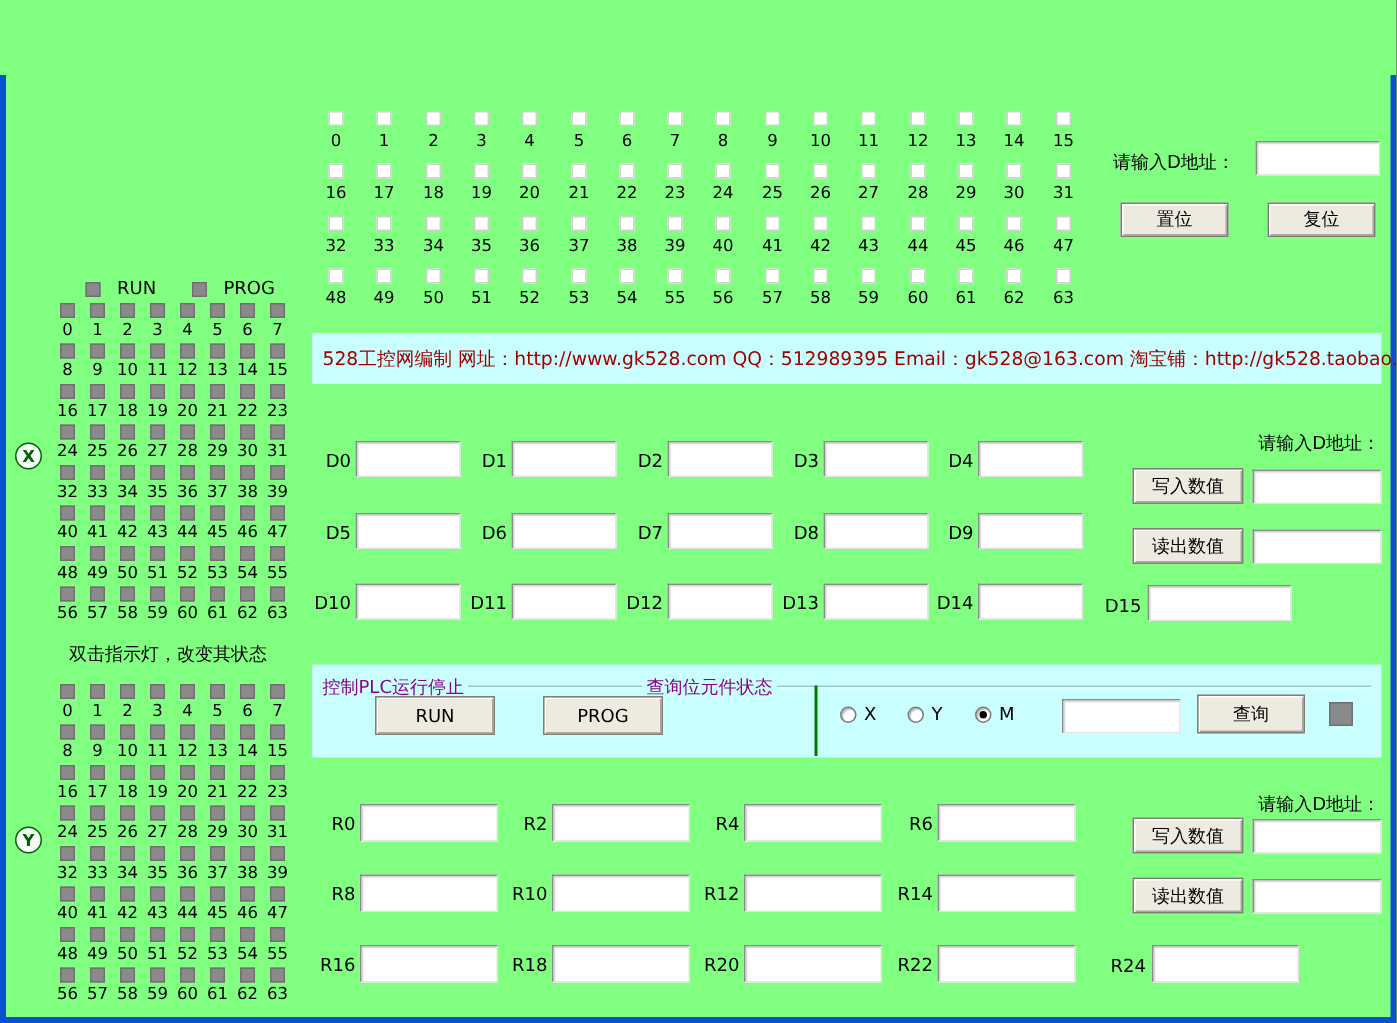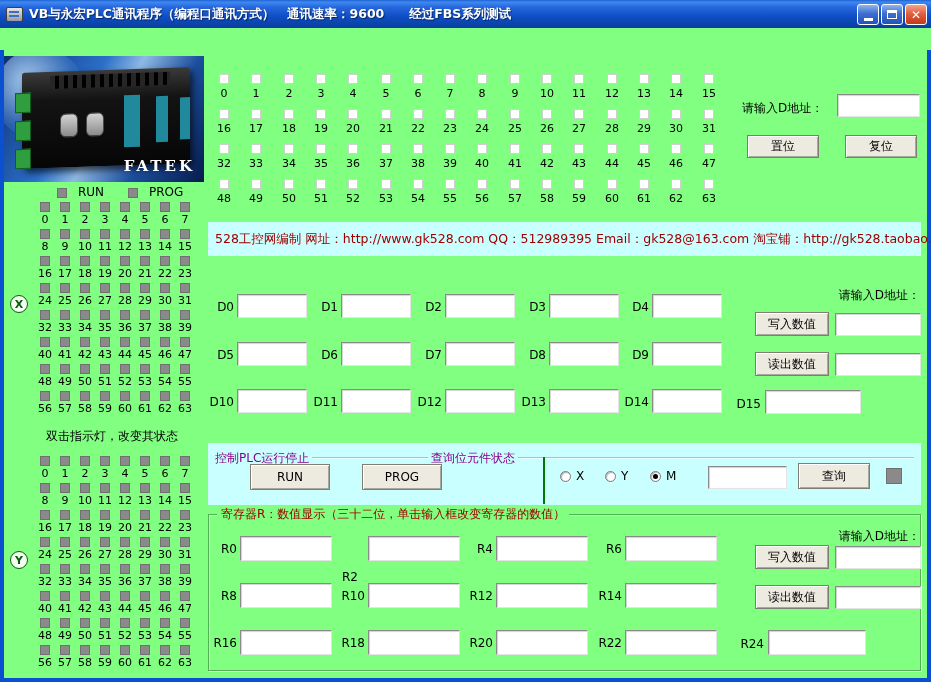--- a/index.html
+++ b/index.html
@@ -90,54 +90,26 @@
   .lbl{ position:absolute; font-size:12px; color:#000; white-space:nowrap; }
   .radio{ position:absolute; width:11px; height:11px; border-radius:50%; background:#fff;
     border:1px solid #7a7a7a; box-shadow:inset 1px 1px 1px rgba(0,0,0,.3); cursor:pointer; }
   .radio .dot{ position:absolute; left:2px; top:2px; width:5px; height:5px; border-radius:50%; background:#000; }
 </style>
 </head>
 <body>
 
 <div class="window">
 
-  <div class="titlebar">
-    <div class="app-icon"></div>
-    <div class="title-text">VB与永宏PLC通讯程序（编程口通讯方式）　通讯速率：9600　　经过FBS系列测试</div>
-    <div class="wbtn bluish" style="left:857px;">
-      <span class="glyph-min"></span>
-      </div>
-    <div class="wbtn bluish" style="left:881px;">
-      <span class="glyph-max"></span>
-      </div>
-    <div class="wbtn redfix" style="left:905px;">
-      <span class="glyph-close">✕</span>
-      </div>
-  </div>
 
 
   <div class="edge" style="left:0;top:50px;width:4px;height:632px;"></div>
   <div class="edge" style="left:927px;top:50px;width:4px;height:632px;"></div>
   <div class="edge" style="left:0;top:678px;width:931px;height:4px;"></div>
 
-  <div class="plc-image">
-    <div class="plc-globe"></div>
-    <div class="plc-body">
-      <div class="plc-vents"></div>
-      <div class="plc-term" style="top:20px;"></div>
-      <div class="plc-term" style="top:48px;"></div>
-      <div class="plc-term" style="top:76px;"></div>
-      <div class="plc-port" style="left:38px;"></div>
-      <div class="plc-port" style="left:64px;"></div>
-      <div class="plc-label" style="left:102px;top:26px;width:16px;height:52px;"></div>
-      <div class="plc-label" style="left:134px;top:28px;width:12px;height:46px;"></div>
-      <div class="plc-label" style="left:158px;top:30px;width:10px;height:42px;"></div>
-    </div>
-    <div class="plc-brand">FATEK</div>
-  </div>
 
   <div class="ind gray" style="left:57px;top:188px;"></div>
   <span class="small-label" style="left:78px;top:185px;">RUN</span>
   <div class="ind gray" style="left:128px;top:188px;"></div>
   <span class="small-label" style="left:149px;top:185px;">PROG</span>
 
   <div class="badge" style="left:10px;top:295px;">X</div>
   <span class="small-label" style="left:46px;top:428px;">双击指示灯，改变其状态</span>
   <div class="badge" style="left:10px;top:551px;">Y</div>
 
@@ -160,23 +132,20 @@
   <div class="etch" style="left:214px;top:457px;width:700px;"></div>
   <span class="ptitle" style="left:212px;top:450px;">控制PLC运行停止</span>
   <span class="ptitle" style="left:428px;top:450px;">查询位元件状态</span>
   <button class="btn" style="left:250px;top:464px;width:80px;height:26px;">RUN</button>
   <button class="btn" style="left:362px;top:464px;width:80px;height:26px;">PROG</button>
   <div class="vline" style="left:543px;top:457px;height:47px;"></div>
   <input class="tb" style="left: 708px; top: 466px; width: 79px; height: 23px;" value="">
   <button class="btn" style="left:798px;top:463px;width:72px;height:26px;">查询</button>
   <div class="ind gray big" style="left:886px;top:468px;"></div>
 
-  <div class="grp" style="left:208px;top:514px;width:713px;height:157px;">
-    <span class="grp-title maroon">寄存器R：数值显示（三十二位，单击输入框改变寄存器的数值）</span>
-  </div>
   <span class="lbl" style="left:820px;top:528px;width:100px;text-align:right;">请输入D地址：</span>
   <button class="btn" style="left:755px;top:545px;width:74px;height:24px;">写入数值</button>
   <input class="tb" style="left: 835px; top: 546px; width: 86px; height: 23px;" value="">
   <button class="btn" style="left:755px;top:585px;width:74px;height:24px;">读出数值</button>
   <input class="tb" style="left: 835px; top: 586px; width: 86px; height: 23px;" value="">
 
   <div id="gen" class="abs" style="left:0;top:0;width:931px;height:682px;">
       <div class="ind" style="left: 219px; top: 74px; background: rgb(255, 255, 255); border: 1px solid rgb(208, 208, 208);"></div>
       <div class="num" style="left: 208px; top: 88px; width: 32px;">0</div>
       <div class="ind" style="left: 251px; top: 74px; background: rgb(255, 255, 255); border: 1px solid rgb(208, 208, 208);"></div>
@@ -588,21 +557,21 @@
       <div class="lbl" style="left: 415px; top: 395px; width: 27px; text-align: right;">D12</div>
       <input class="tb" style="left: 445px; top: 389px; width: 70px; height: 24px;">
       <div class="lbl" style="left: 519px; top: 395px; width: 27px; text-align: right;">D13</div>
       <input class="tb" style="left: 549px; top: 389px; width: 70px; height: 24px;">
       <div class="lbl" style="left: 622px; top: 395px; width: 27px; text-align: right;">D14</div>
       <input class="tb" style="left: 652px; top: 389px; width: 70px; height: 24px;">
       <div class="lbl" style="left: 728px; top: 397px; width: 33px; text-align: right;">D15</div>
       <input class="tb" style="left: 765px; top: 390px; width: 96px; height: 24px;">
       <div class="lbl" style="left: 207px; top: 542px; width: 30px; text-align: right;">R0</div>
       <input class="tb" style="left: 240px; top: 536px; width: 92px; height: 25px;">
-      <div class="lbl" style="left: 335px; top: 570px; width: 30px; text-align: center;">R2</div>
+      <div class="lbl" style="left: 335px; top: 542px; width: 30px; text-align: right;">R2</div>
       <input class="tb" style="left: 368px; top: 536px; width: 92px; height: 25px;">
       <div class="lbl" style="left: 463px; top: 542px; width: 30px; text-align: right;">R4</div>
       <input class="tb" style="left: 496px; top: 536px; width: 92px; height: 25px;">
       <div class="lbl" style="left: 592px; top: 542px; width: 30px; text-align: right;">R6</div>
       <input class="tb" style="left: 625px; top: 536px; width: 92px; height: 25px;">
       <div class="lbl" style="left: 207px; top: 589px; width: 30px; text-align: right;">R8</div>
       <input class="tb" style="left: 240px; top: 583px; width: 92px; height: 25px;">
       <div class="lbl" style="left: 335px; top: 589px; width: 30px; text-align: right;">R10</div>
       <input class="tb" style="left: 368px; top: 583px; width: 92px; height: 25px;">
       <div class="lbl" style="left: 463px; top: 589px; width: 30px; text-align: right;">R12</div>

